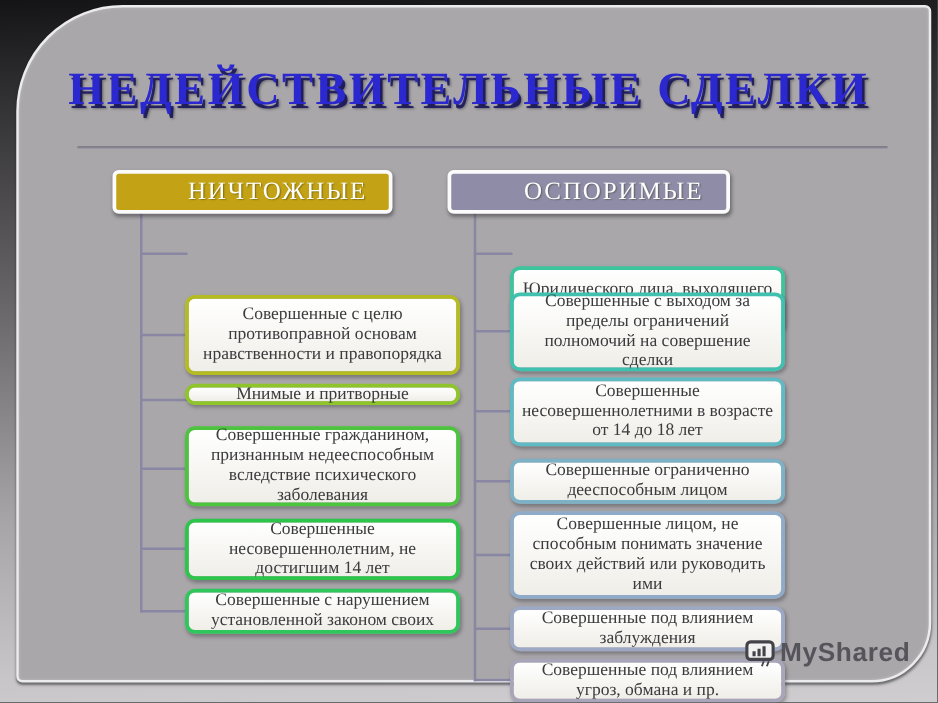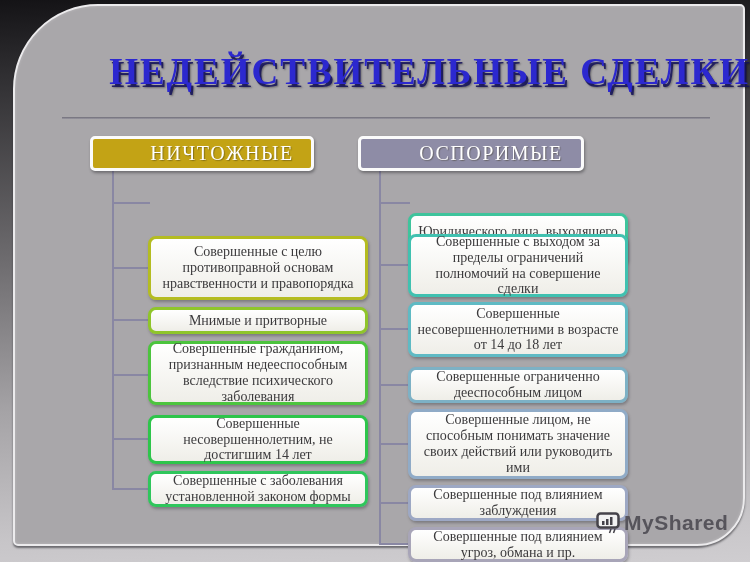--- a/index.html
+++ b/index.html
@@ -10,21 +10,21 @@
   }
   .panel{
     position:absolute;top:4px;left:13px;right:5px;bottom:16px;
     background:#a9a7aa;
     border:2px solid #ecebed;
     border-radius:85px 5px 48px 5px;
     box-shadow:0 2px 2px rgba(30,30,35,.55), inset 0 0 3px rgba(255,255,255,.25);
   }
   .title{
     position:absolute;left:0;right:0;top:50px;margin:0;z-index:2;
-    text-align:right;font-weight:bold;font-size:37px;letter-spacing:2px;
+    text-align:center;font-weight:bold;font-size:37px;letter-spacing:2px;
     font-family:"Liberation Serif",serif;
     text-shadow:2px 3px 0 rgba(18,15,88,.85), 3px 4px 2px rgba(0,0,0,.35);
   }
   .separator{position:absolute;left:62px;top:117px;width:648px;height:2px;z-index:2;
     background:linear-gradient(to bottom,#6f6d78,#9a98a2);}
   .header{
     position:absolute;top:136px;height:35px;box-sizing:border-box;z-index:3;
     border:3px solid #fbfbfb;border-radius:5px;color:#ffffff;
     font-size:20px;line-height:28px;text-align:center;letter-spacing:1.5px;
     box-shadow:1px 2px 3px rgba(40,40,45,.45);
@@ -47,21 +47,21 @@
     border:3px solid #999;border-radius:8px;
     background:linear-gradient(#ffffff,#efeee8);
     color:#3b3a3c;font-size:14px;line-height:1.14;
     display:flex;align-items:center;justify-content:center;text-align:center;
     padding:2px 5px;
     box-shadow:1px 2px 3px rgba(40,40,45,.35);
   }
   .col-r{left:408px;}
   .il1{top:177px;height:53px}
   .il2{top:236px;height:64px}
-  .il3{top:307px;height:27px}
+  .il3{top:307px;height:17px}
   .il4{top:341px;height:64px}
   .il5{top:415px;height:49px}
   .il6{top:471px;height:36px}
   .ir1{top:177px;height:53px}
   .ir2{top:234px;height:63px}
   .ir3{top:302px;height:55px}
   .ir4{top:367px;height:36px}
   .ir5{top:409px;height:70px}
   .ir6{top:485px;height:36px}
   .ir7{top:527px;height:35px}
@@ -98,21 +98,21 @@
   <div class="branch br br3"></div>
   <div class="branch br br4"></div>
   <div class="branch br br5"></div>
   <div class="branch br br6"></div>
   <div class="branch br br7"></div>
 
   <div class="item il2" style="border-color: rgb(180, 188, 33);">Совершенные с целю противоправной основам нравственности и правопорядка</div>
   <div class="item il3" style="border-color: rgb(143, 197, 42);">Мнимые и притворные</div>
   <div class="item il4" style="border-color: rgb(76, 196, 62);">Совершенные гражданином, признанным недееспособным вследствие психического заболевания</div>
   <div class="item il5" style="border-color: rgb(46, 197, 75);">Совершенные несовершеннолетним, не достигшим 14 лет</div>
-  <div class="item il6" style="border-color: rgb(47, 198, 92);">Совершенные с заболевания установленной законом формы</div>
+  <div class="item il6" style="border-color: rgb(47, 198, 92);">Совершенные с нарушением установленной законом своих</div>
 
   <div class="item col-r ir1" style="border-color: rgb(62, 196, 156); margin-top: 36px;">Юридического лица, выходящего за пределы его правоспособности</div>
   <div class="item col-r ir2" style="border-color: rgb(64, 193, 176);">Совершенные с выходом за пределы ограничений полномочий на совершение сделки</div>
   <div class="item col-r ir3" style="border-color: rgb(95, 186, 196);">Совершенные несовершеннолетними в возрасте от 14 до 18 лет</div>
   <div class="item col-r ir5" style="border-color: rgb(144, 171, 199);">Совершенные лицом, не способным понимать значение своих действий или руководить ими</div>
   <div class="item col-r ir4" style="border-color: rgb(125, 177, 197);">Совершенные ограниченно дееспособным лицом</div>
   <div class="item col-r ir6" style="border-color: rgb(157, 168, 196);">Совершенные под влиянием заблуждения</div>
   <div class="item col-r ir7" style="border-color: rgb(168, 165, 184);">Совершенные под влиянием угроз, обмана и пр.</div>
 
   <div class="watermark">

